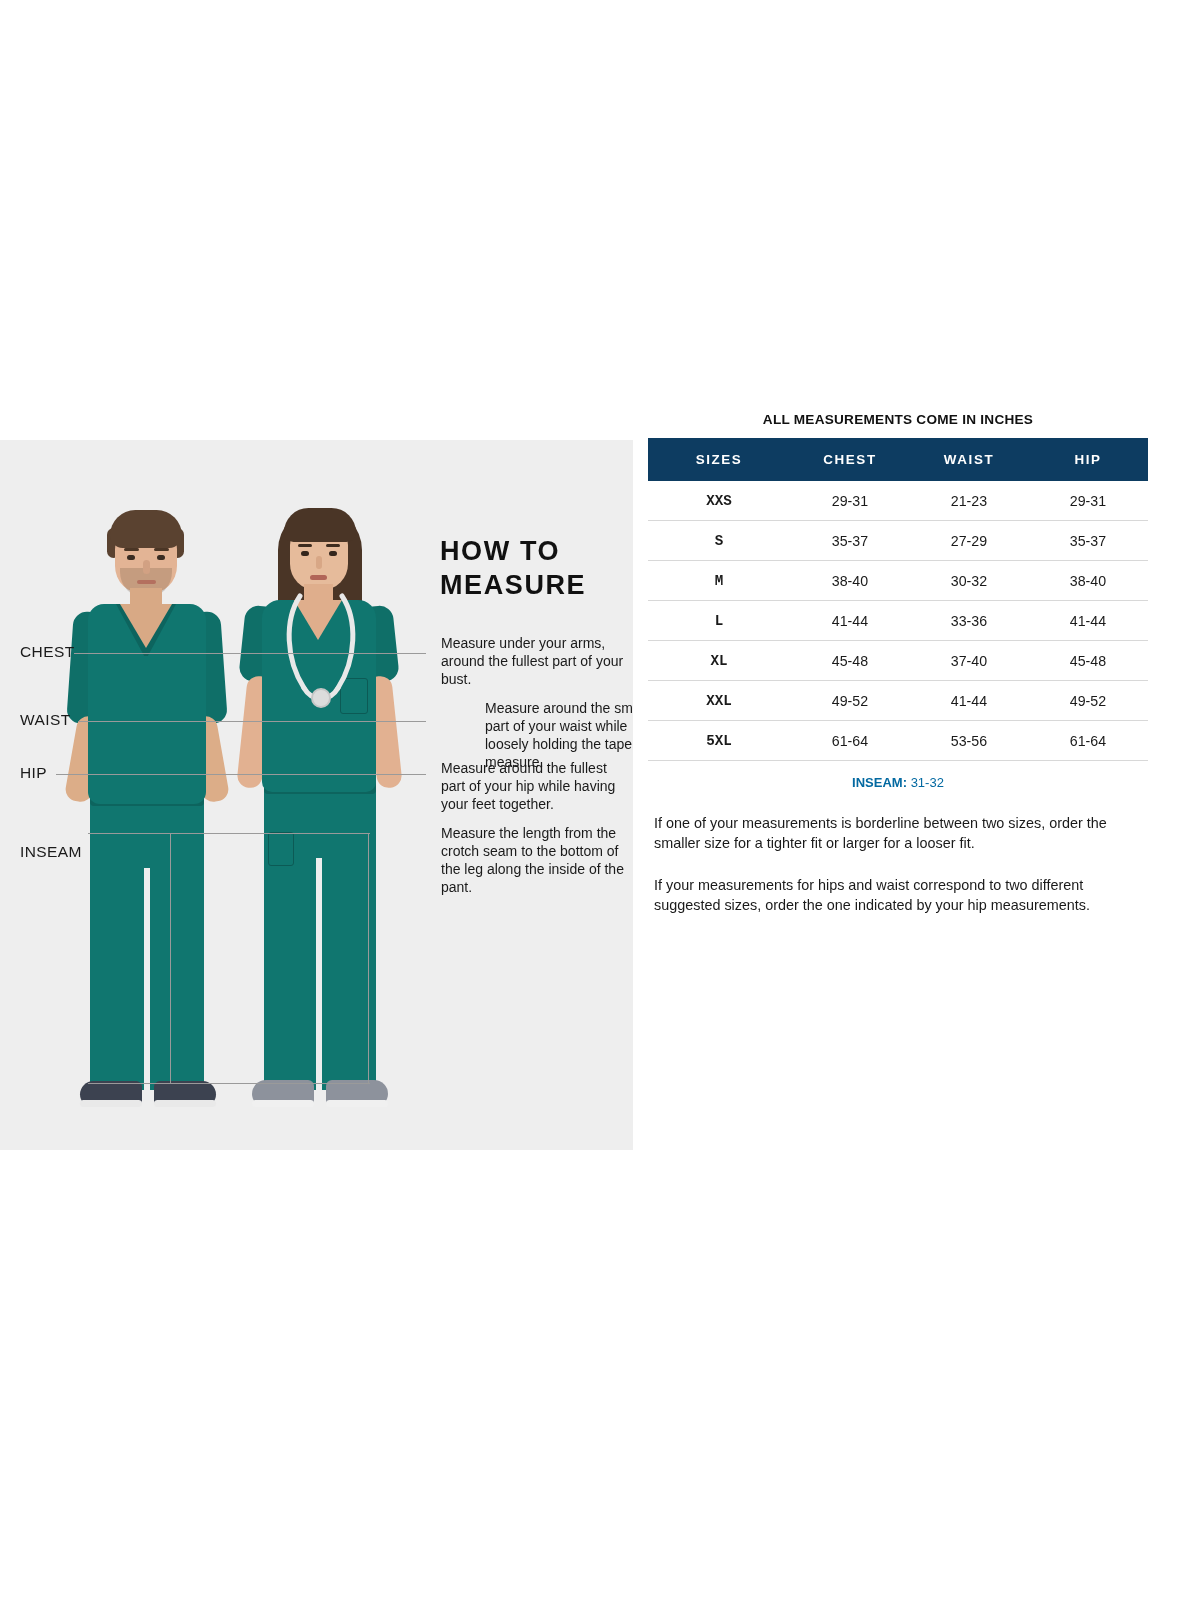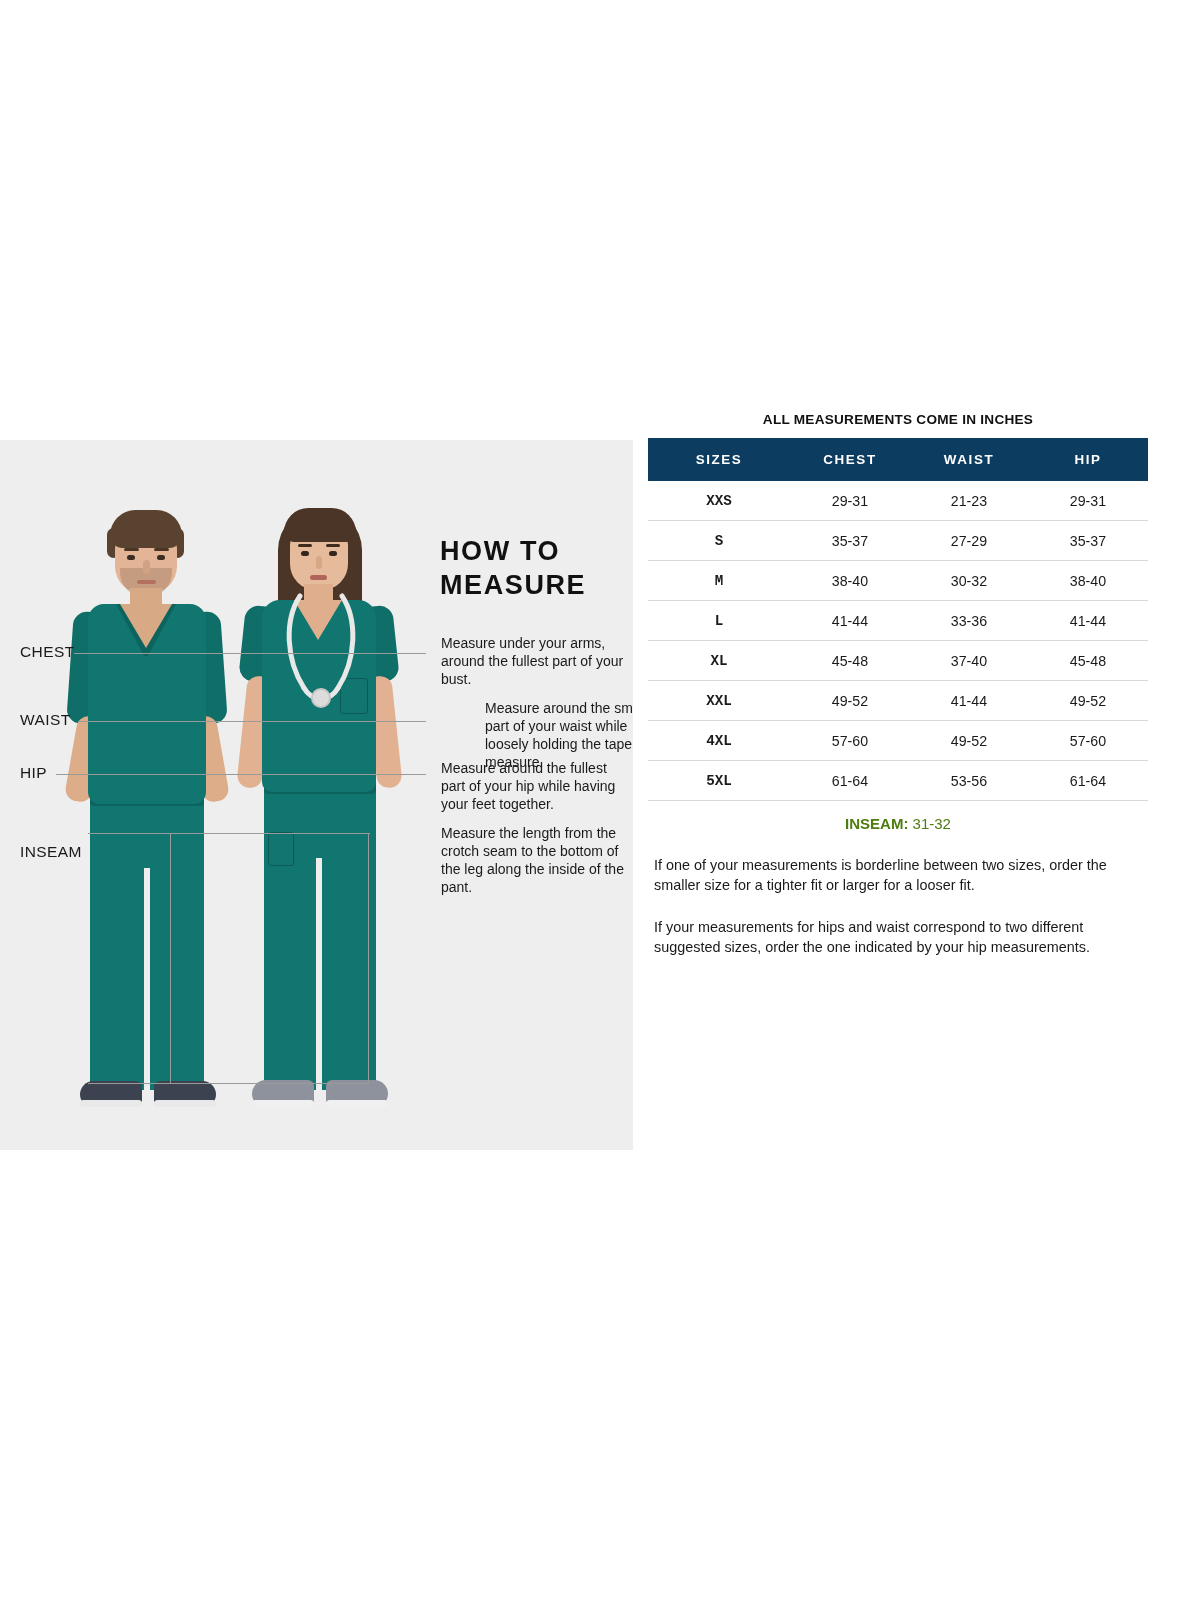--- a/index.html
+++ b/index.html
@@ -300,23 +300,23 @@
   }
   table.size-table tbody td.size-cell {
     font-weight: bold;
     font-family: Liberation Mono, monospace;
   }
   table.size-table tbody tr:last-child td {
     border-bottom: 1px solid #d8d8d8;
   }
   #inseam-row {
     text-align: center;
-    font-size: 15px;
+    font-size: 13px;
     padding: 14px 0 10px;
-    color: #4d7c0f;
+    color: #0369a1;
   }
   #inseam-row b { font-weight: bold; }
   .note {
     text-align: left;
     font-size: 14.4px;
     line-height: 1.38;
     color: #1a1a1a;
     margin: 14px 6px 0;
   }
   .note.second { margin-top: 22px; }
@@ -459,26 +459,20 @@
           <td>37-40</td>
           <td>45-48</td>
         </tr>
         <tr>
           <td class="size-cell">XXL</td>
           <td>49-52</td>
           <td>41-44</td>
           <td>49-52</td>
         </tr>
         <tr>
-          <td class="size-cell">4XL</td>
-          <td>57-60</td>
-          <td>49-52</td>
-          <td>57-60</td>
-        </tr>
-        <tr>
           <td class="size-cell">5XL</td>
           <td>61-64</td>
           <td>53-56</td>
           <td>61-64</td>
         </tr>
       </tbody>
     </table>
 
     <div id="inseam-row">
       <b>INSEAM:</b>

